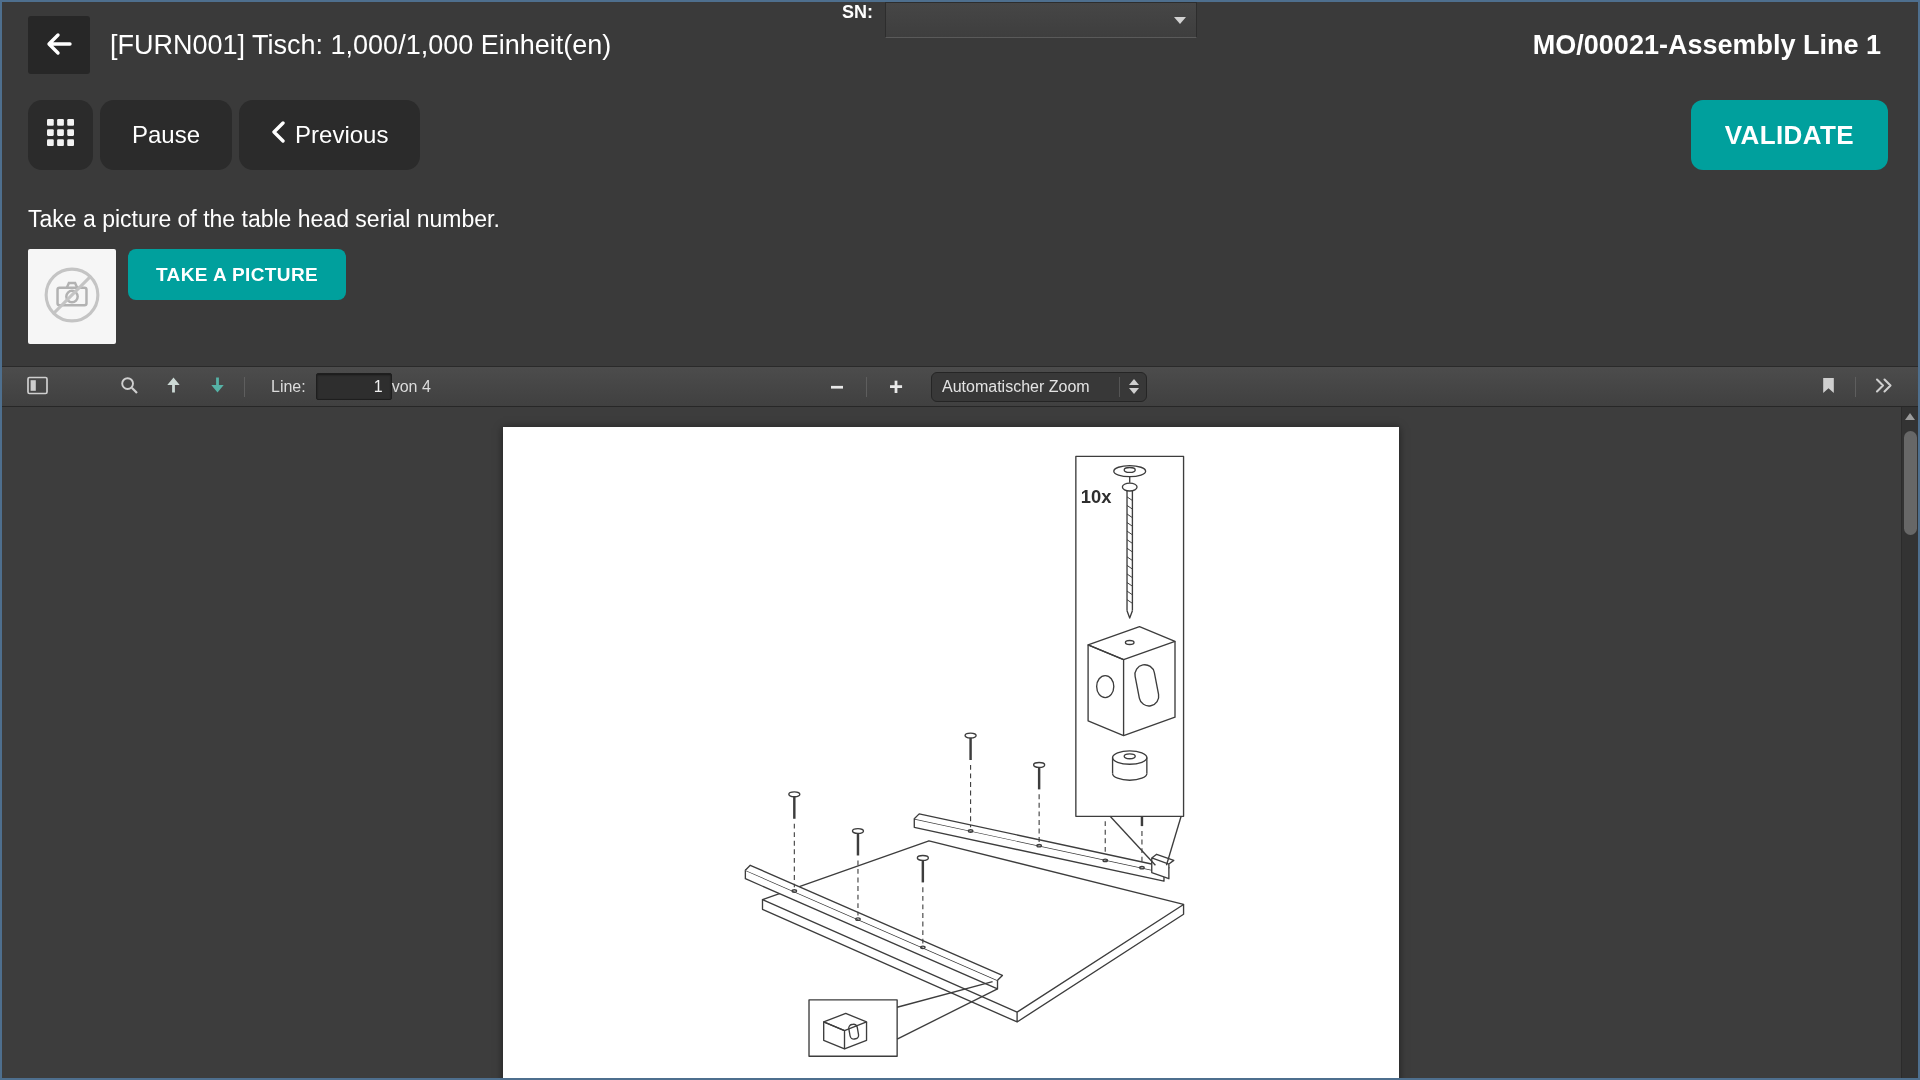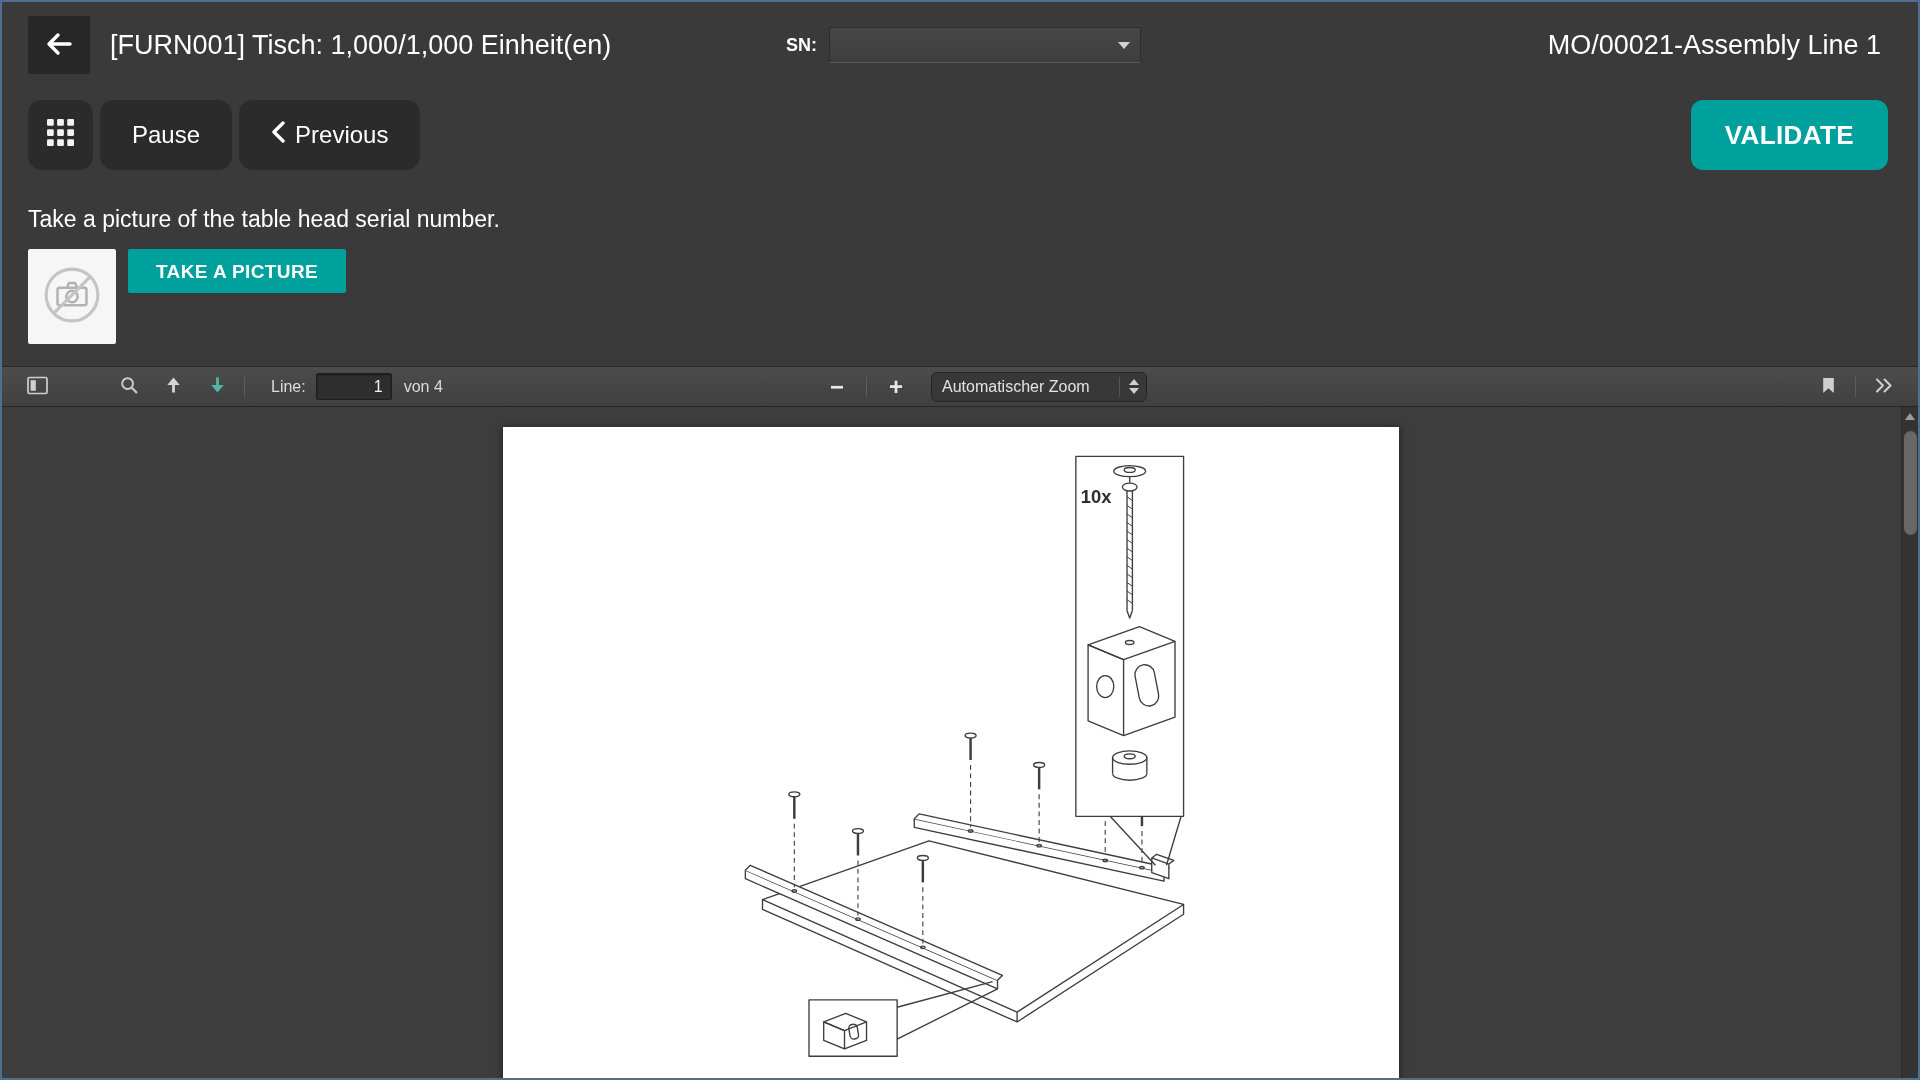--- a/index.html
+++ b/index.html
@@ -12,64 +12,64 @@
     overflow:hidden;
     color:#fff;
     position:relative;
   }
 
   
   .topbar { height:86px; display:flex; align-items:center; padding:0 37px 0 26px; position:relative; }
   .back-btn { width:62px; height:58px; background:#272727; border:none; border-radius:3px;
               display:flex; align-items:center; justify-content:center; cursor:pointer; flex:none; }
   .wo-title { font-size:27px; font-weight:400; color:#fff; margin-left:20px; white-space:nowrap; }
-  .sn-group { position:absolute; left:784px; top:0; height:100%; display:flex; align-items:center; gap:12px; }
+  .sn-group { position:absolute; left:840px; top:0; height:100%; display:flex; gap:12px; }
   .sn-label { font-size:18px; font-weight:700; color:#fff; }
   .sn-select { width:312px; height:36px; background:linear-gradient(#464646,#3e3e3e);
                border:1px solid #2d2d2d; border-bottom-color:#5a5a5a; position:relative; cursor:pointer;
                display:flex; align-items:center; padding:0 30px 0 10px; font-size:17px; color:#e5e5e5; }
   .sn-caret { position:absolute; right:10px; top:14px; width:0; height:0;
               border-left:6px solid transparent; border-right:6px solid transparent; border-top:7px solid #d2d2d2; }
-  .mo-title { margin-left:auto; font-size:27px; font-weight:400; white-space:nowrap; }
+  .mo-title { margin-left:auto; font-size:27px; font-weight:700; white-space:nowrap; }
 
   
   .actionbar { display:flex; align-items:stretch; height:70px; margin:12px 30px 0 26px; gap:7px; }
   .abtn { background:#2b2b2b; border:none; border-radius:14px; color:#fff; font-size:24px; font-weight:500;
           padding:0 32px; display:flex; align-items:center; gap:10px; cursor:pointer;
           font-family:"Liberation Sans", sans-serif; white-space:nowrap; }
   .abtn.grid-btn { padding:0 19px; }
   .validate-btn { margin-left:auto; background:var(--accent); color:#fff; font-weight:700; font-size:26px;
                   padding:0 34px; border:none; border-radius:12px; cursor:pointer; letter-spacing:0.4px;
                   font-family:"Liberation Sans", sans-serif; }
 
   
   .instruction { padding:36px 26px 0 26px; }
   .instruction-text { font-size:23px; font-weight:400; color:#fff; }
   .capture-row { margin-top:16px; display:flex; align-items:flex-start; gap:12px; }
   .photo-placeholder { width:88px; height:95px; background:#f6f6f6; border-radius:2px;
                        display:flex; align-items:center; justify-content:center; }
-  .take-picture-btn { height:44px; background:var(--accent); border:none; border-radius:2px; color:#fff;
+  .take-picture-btn { height:51px; background:var(--accent); border:none; border-radius:8px; color:#fff;
                       font-size:19px; font-weight:700; padding:12px 28px; letter-spacing:0.4px; cursor:pointer;
                       font-family:"Liberation Sans", sans-serif; }
 
   
   .pdf-viewer { margin-top:22px; }
   .pdf-toolbar { height:41px; background:linear-gradient(#4c4c4c,#404040);
                  border-top:1px solid #2a2a2a; border-bottom:1px solid #272727;
                  display:flex; align-items:center; padding:0 20px; position:relative; font-size:16px; color:#dcdcdc; }
   .icon-btn { min-width:30px; height:30px; display:flex; align-items:center; justify-content:center;
               background:transparent; border:none; cursor:pointer; padding:0 4px; }
   .tb-gap-lg { margin-left:62px; }
   .tb-gap { margin-left:14px; }
   .tdivider { width:1px; height:20px; background:#5e5e5e; margin:0 12px; }
   .page-label { margin-left:14px; }
   .page-input { width:76px; height:27px; margin-left:10px; background:#2e2e2e; border:1px solid #1e1e1e;
                 border-radius:2px; color:#f0f0f0; font-size:16px; text-align:right; padding:0 8px;
                 font-family:"Liberation Sans", sans-serif; box-shadow:inset 0 1px 2px rgba(0,0,0,.5); }
-  .page-total { margin-left:12px; }
+  .page-total { }
   .tb-center { position:absolute; left:818px; top:0; height:100%; display:flex; align-items:center; }
   .zoom-btn { background:transparent; border:none; color:#e8e8e8; font-size:24px; font-weight:700;
               width:34px; height:30px; cursor:pointer; line-height:1; font-family:"Liberation Sans", sans-serif; }
   .zoom-select { width:216px; height:30px; margin-left:18px; background:#383838; border:1px solid #252525;
                  border-radius:6px; display:flex; align-items:center; padding:0 34px 0 10px; position:relative;
                  font-size:16px; color:#e3e3e3; cursor:pointer; white-space:nowrap; }
   .zoom-select .sel-divider { position:absolute; right:26px; top:4px; bottom:4px; width:1px; background:#555; }
   .sel-arrows { position:absolute; right:7px; top:6px; display:flex; flex-direction:column; gap:3px; }
   .sel-arrows .up { width:0; height:0; border-left:5px solid transparent; border-right:5px solid transparent;
                     border-bottom:6px solid #cfcfcf; }

